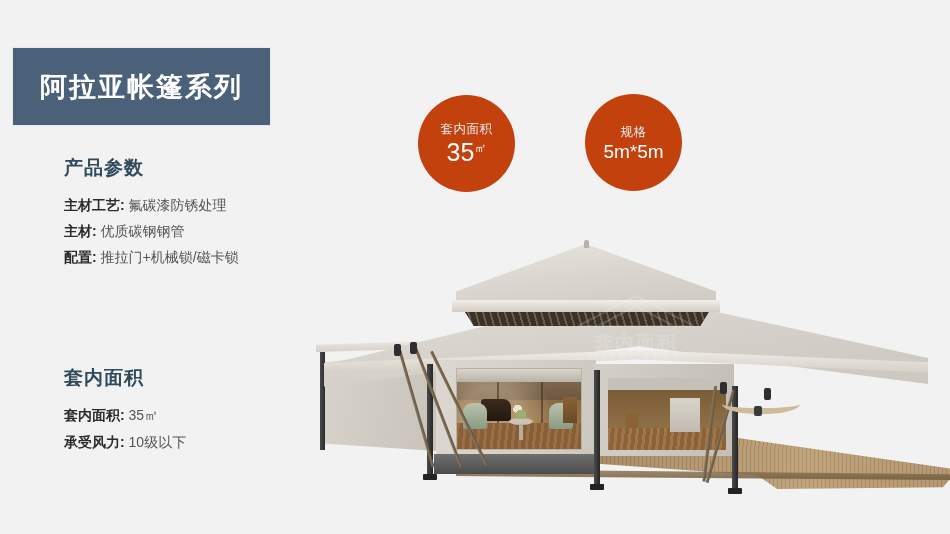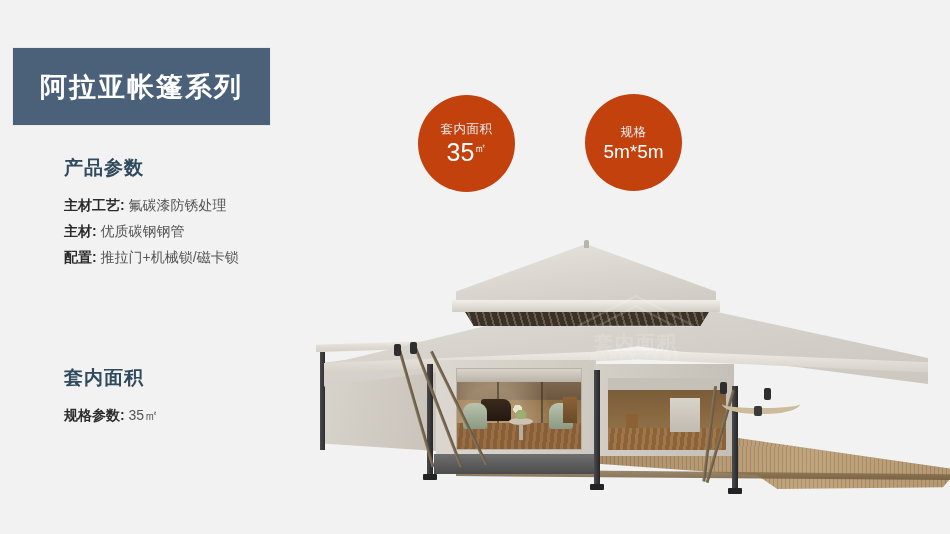--- a/index.html
+++ b/index.html
@@ -291,22 +291,26 @@
     </div>
     <div class="param-row">
       <span class="param-label">配置:</span>
       <span class="param-value">推拉门+机械锁/磁卡锁</span>
     </div>
   </div>
 
   <div class="section sec-specs">
     <div class="sec-head">套内面积</div>
     <div class="param-row">
-      <span class="param-label">规格参数:</span>
+      <span class="param-label">套内面积:</span>
       <span class="param-value">35㎡</span>
+    </div>
+    <div class="param-row">
+      <span class="param-label">承受风力:</span>
+      <span class="param-value">10级以下</span>
     </div>
   </div>
 
   <div class="tent">
 
     <div class="deck"></div>
     <div class="deck-front"></div>
 
     <div class="wing"></div>
     <div class="wing-top"></div>

